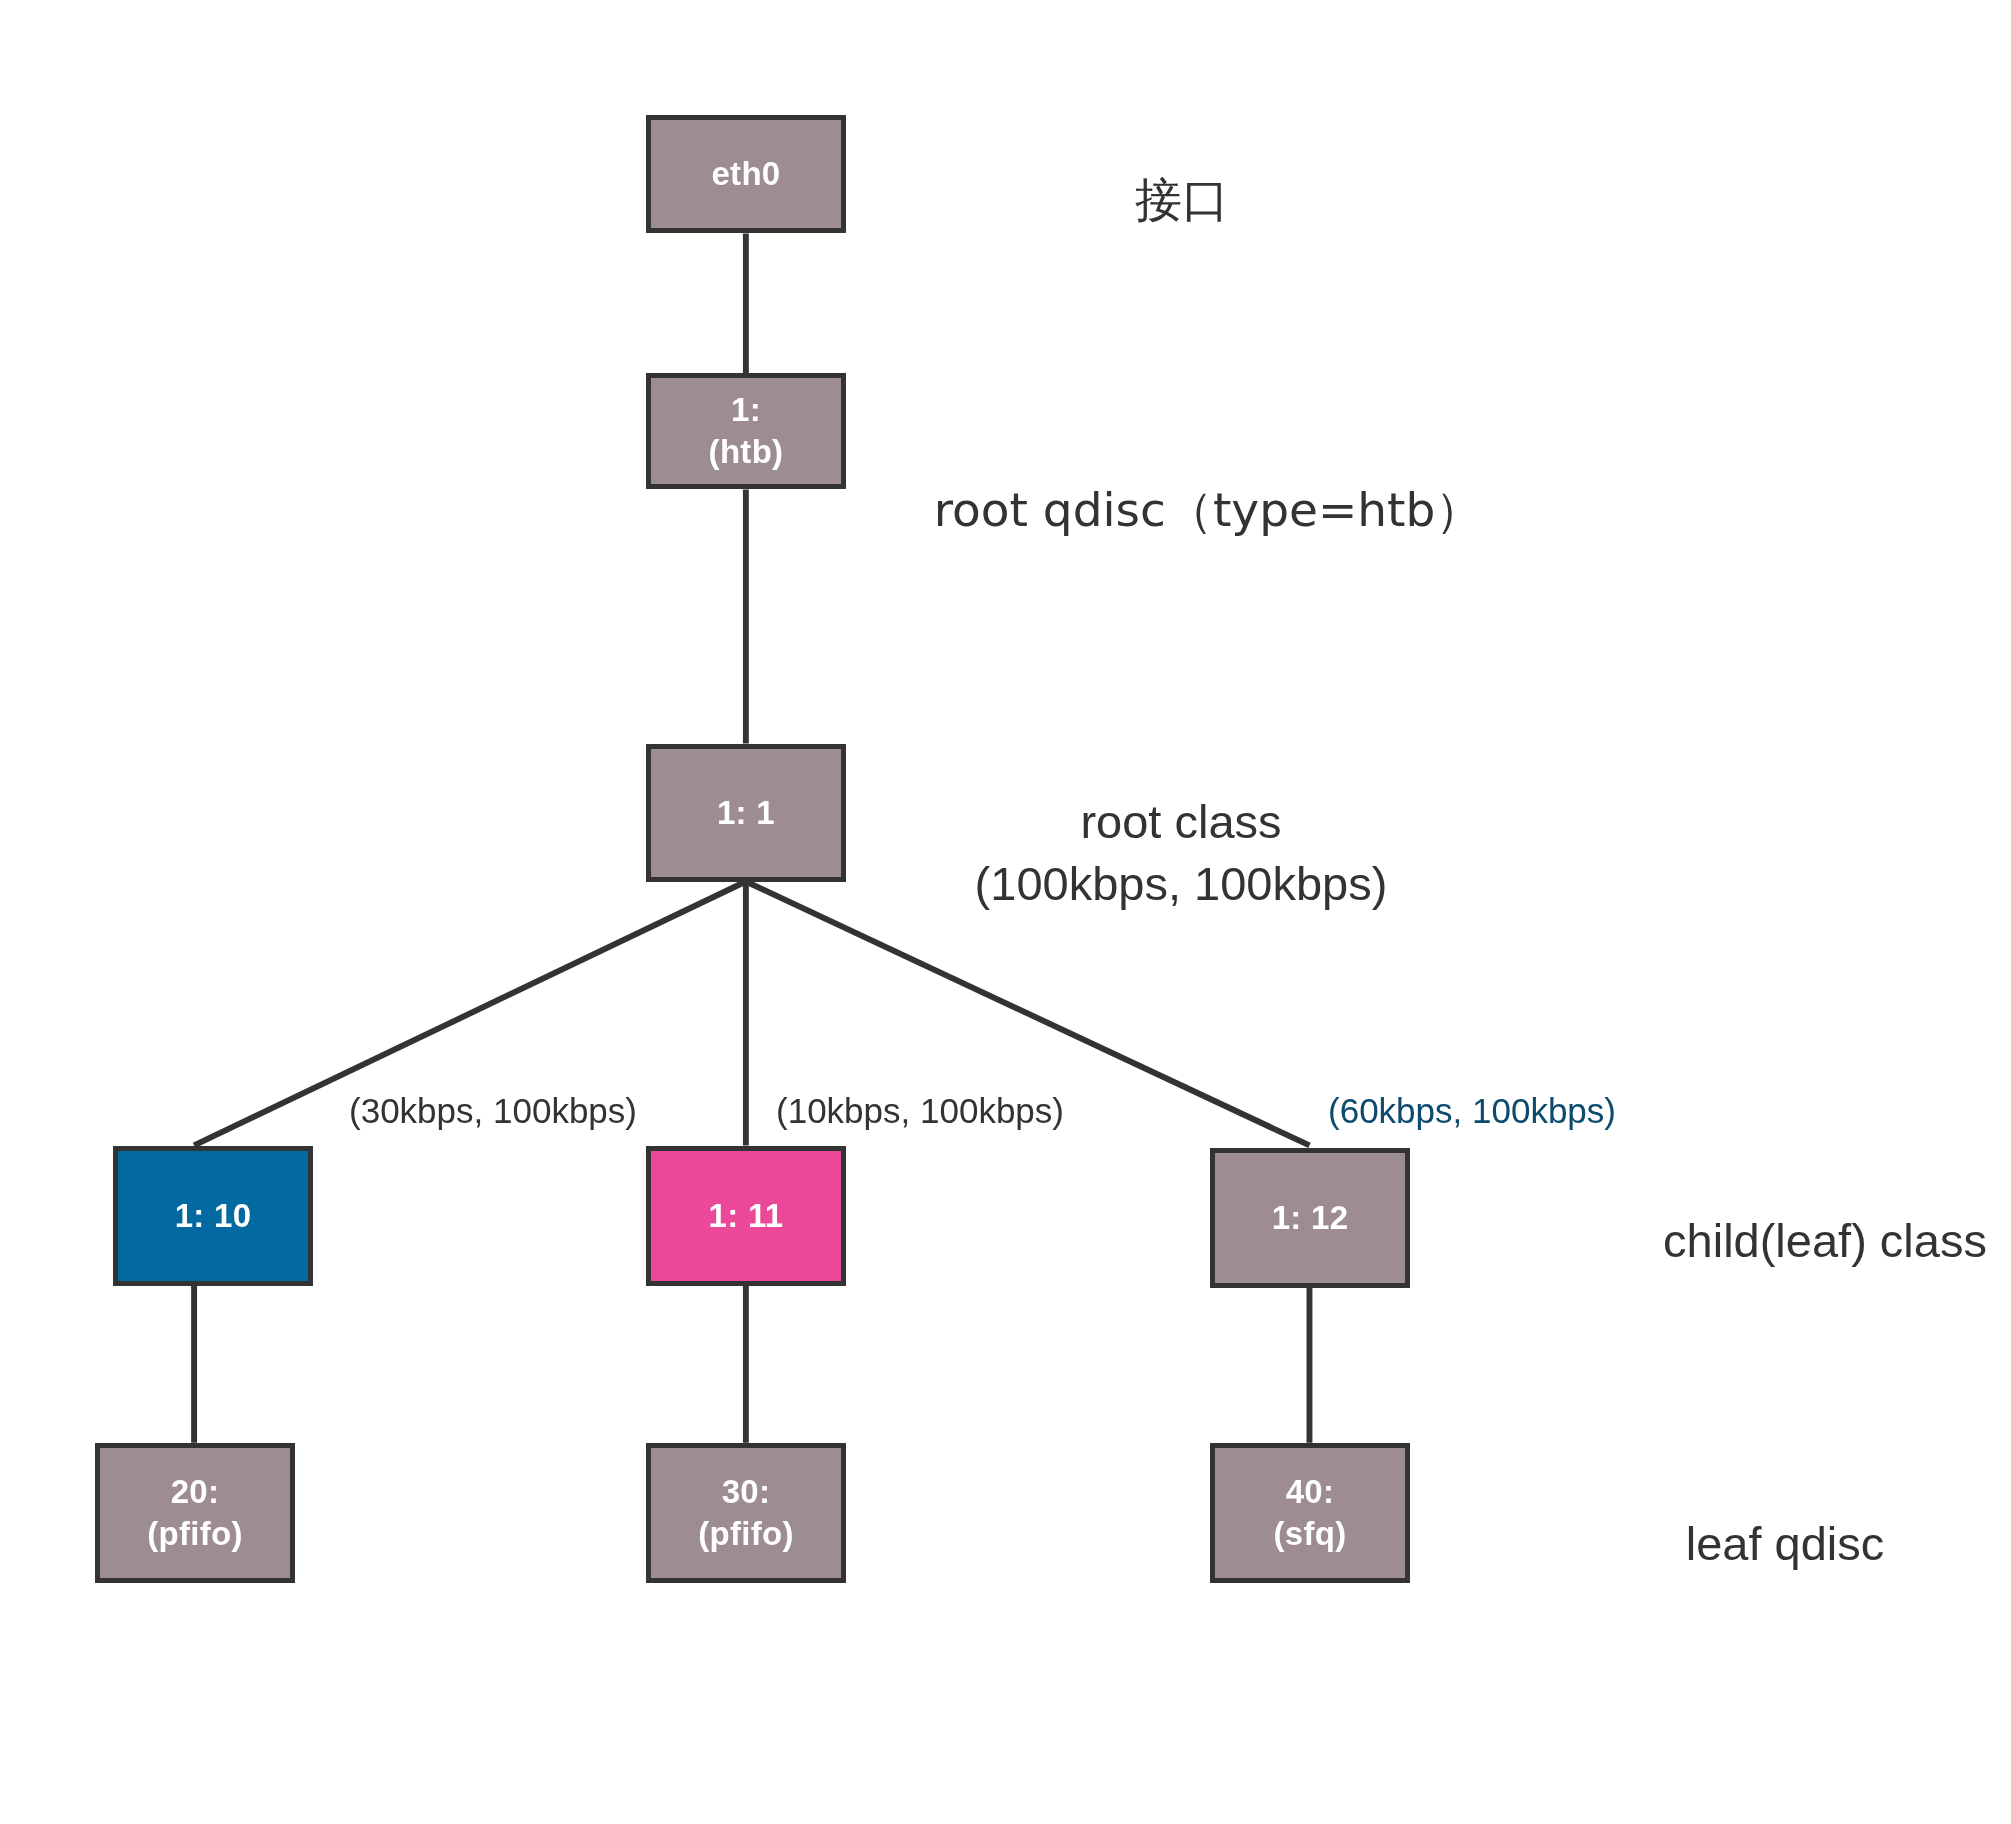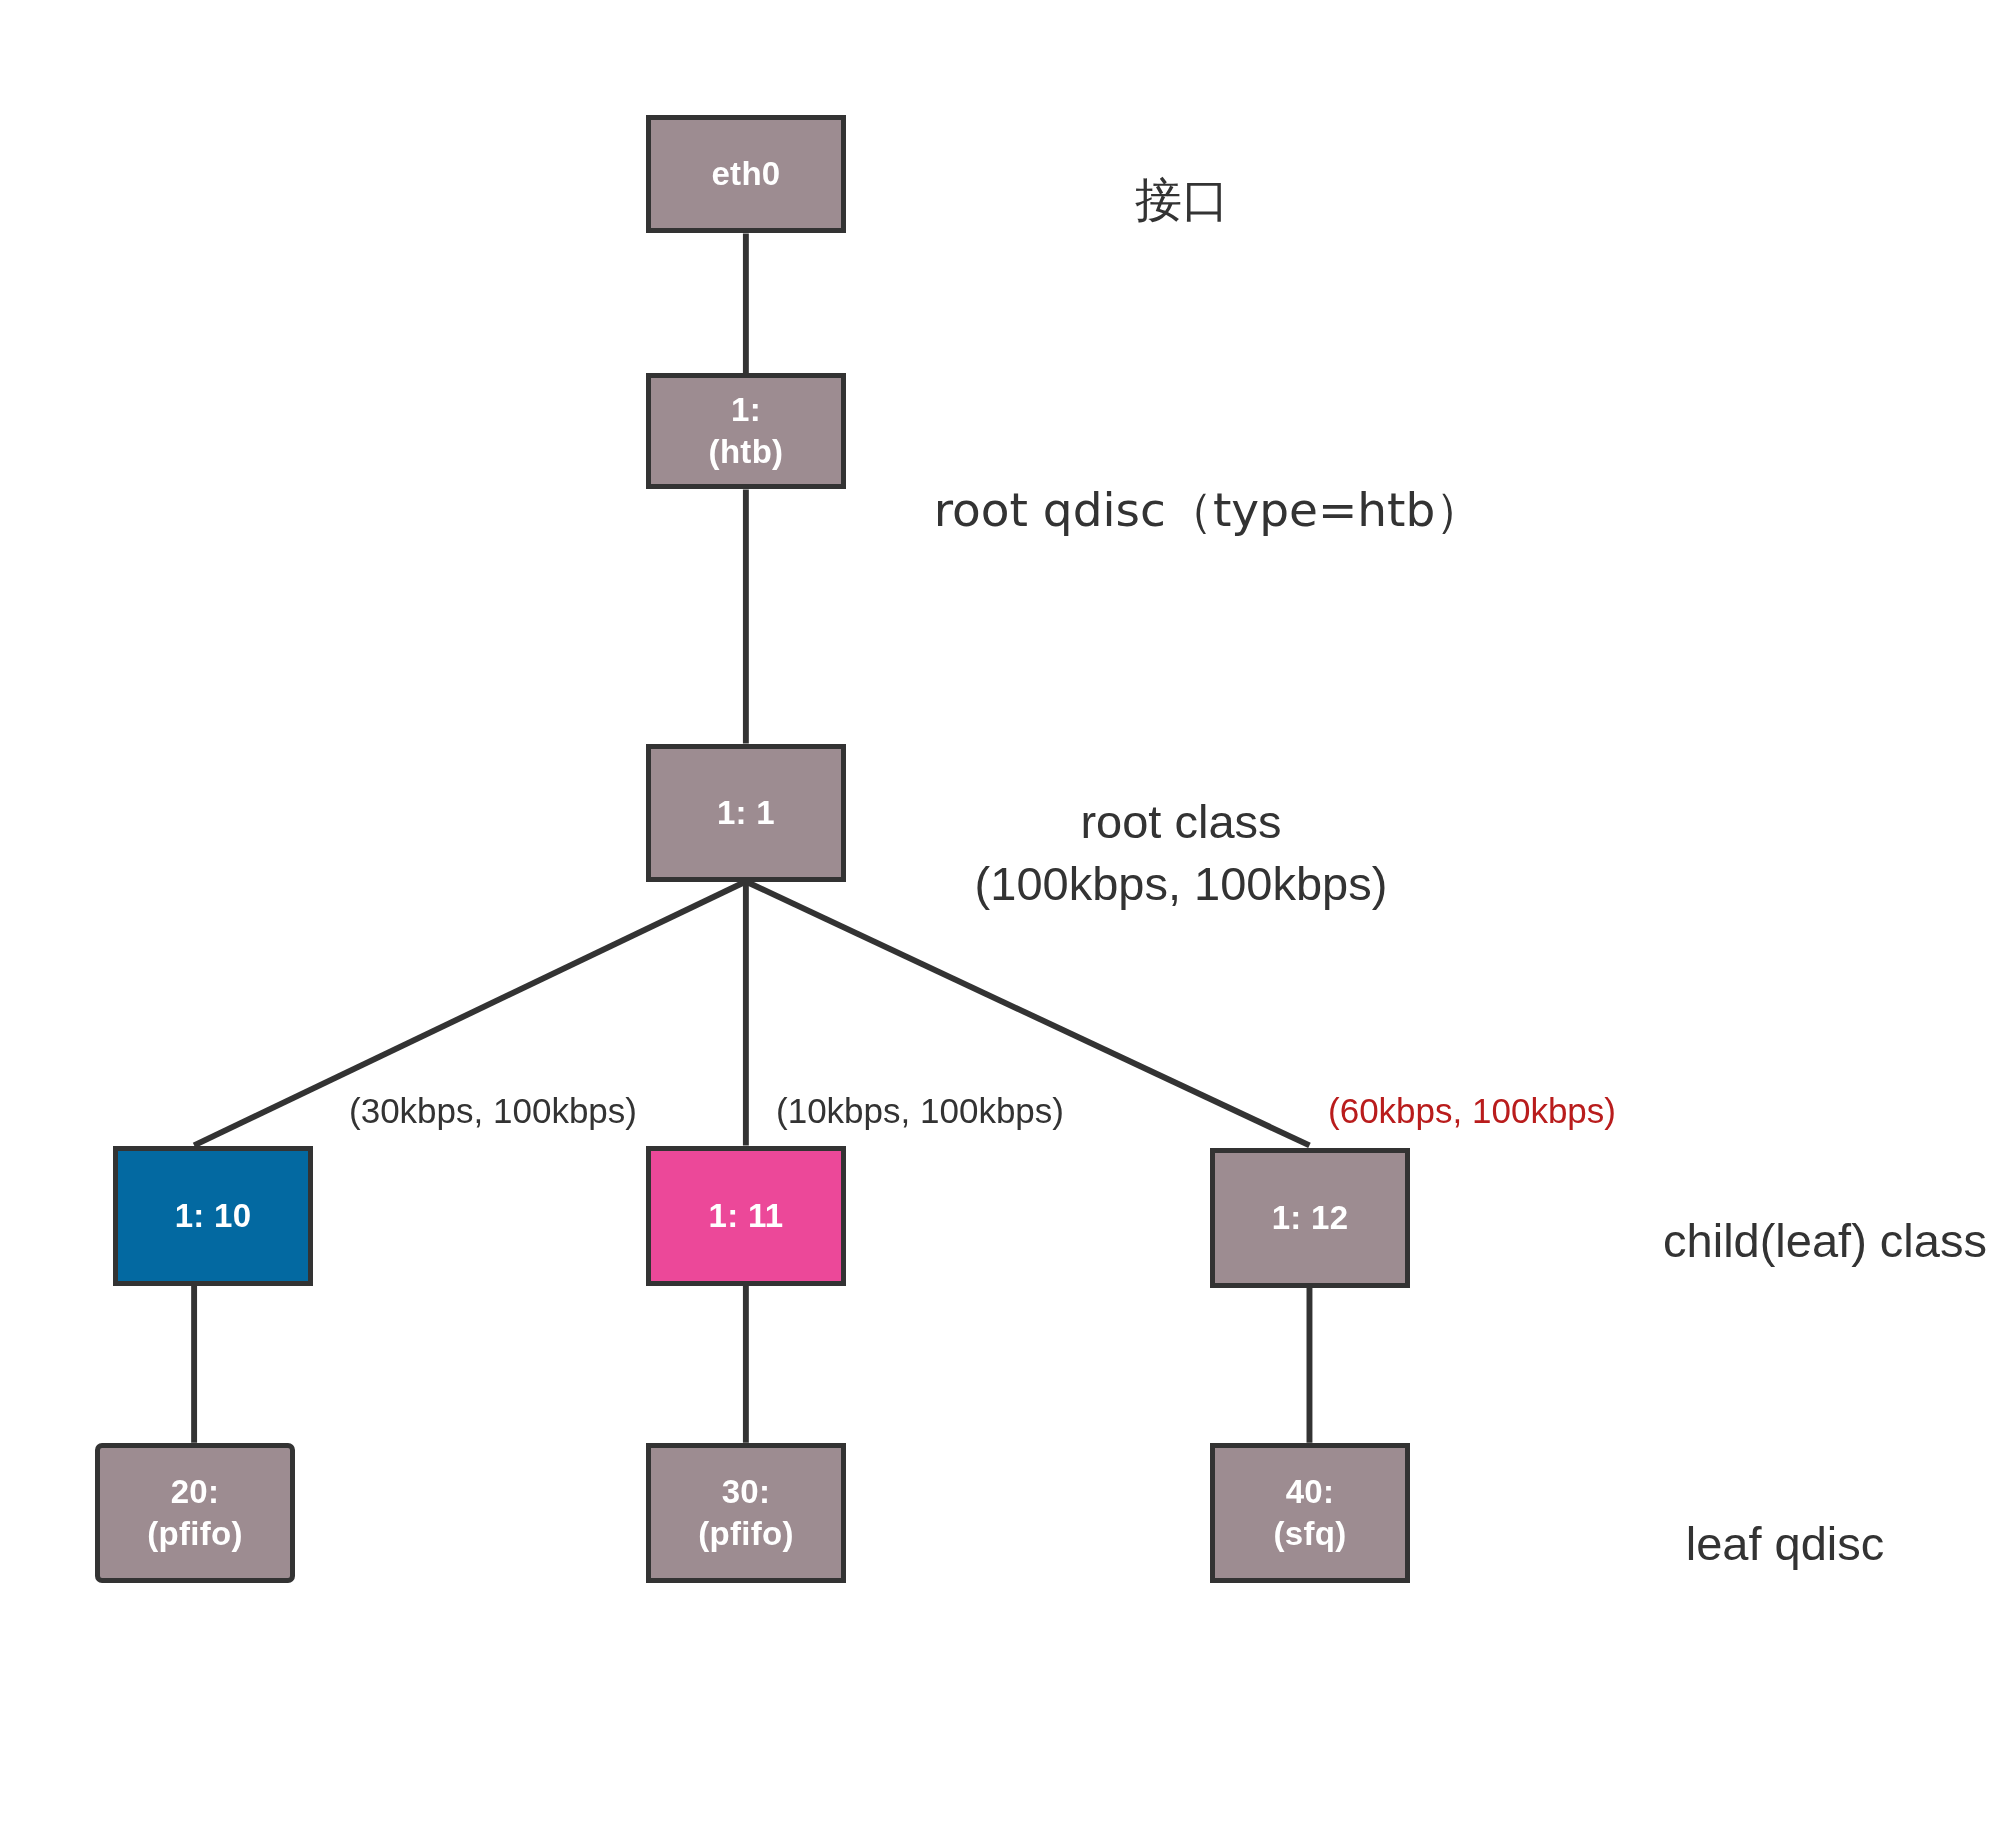--- a/index.html
+++ b/index.html
@@ -97,37 +97,37 @@
       </div>
       <div class="node" style="left: 113px; top: 1146px; width: 200px; height: 140px; background: #0369a1; border-color: rgb(51, 51, 51); color: rgb(255, 255, 255);">
         <span>1: 10</span>
       </div>
       <div class="node" style="left: 646px; top: 1146px; width: 200px; height: 140px; background: #ec4899; border-color: rgb(51, 51, 51); color: rgb(255, 255, 255);">
         <span>1: 11</span>
       </div>
       <div class="node" style="left: 1210px; top: 1148px; width: 200px; height: 140px; background: rgb(157, 140, 145); border-color: rgb(51, 51, 51); color: rgb(255, 255, 255);">
         <span>1: 12</span>
       </div>
-      <div class="node" style="left: 95px; top: 1443px; width: 200px; height: 140px; background: rgb(157, 140, 145); border-color: rgb(51, 51, 51); color: rgb(255, 255, 255); border-radius: 7px;">
+      <div class="node" style="left: 95px; top: 1443px; width: 200px; height: 140px; background: rgb(157, 140, 145); border-color: rgb(51, 51, 51); color: rgb(255, 255, 255);">
         <span>20:</span>
         <span>(pfifo)</span>
       </div>
       <div class="node" style="left: 646px; top: 1443px; width: 200px; height: 140px; background: rgb(157, 140, 145); border-color: rgb(51, 51, 51); color: rgb(255, 255, 255);">
         <span>30:</span>
         <span>(pfifo)</span>
       </div>
       <div class="node" style="left: 1210px; top: 1443px; width: 200px; height: 140px; background: rgb(157, 140, 145); border-color: rgb(51, 51, 51); color: rgb(255, 255, 255);">
         <span>40:</span>
         <span>(sfq)</span>
       </div>
     </div>
   <div id="edge-labels-layer">
       <div class="edge-label" style="left: 493px; top: 1090px; color: rgb(51, 51, 51);">(30kbps, 100kbps)</div>
       <div class="edge-label" style="left: 920px; top: 1090px; color: rgb(51, 51, 51);">(10kbps, 100kbps)</div>
-      <div class="edge-label" style="left: 1472px; top: 1090px; color: #b91c1c;">(60kbps, 100kbps)</div>
+      <div class="edge-label" style="left: 1472px; top: 1090px; color: #0c4a6e;">(60kbps, 100kbps)</div>
     </div>
   <div id="side-labels-layer">
       <div class="side-label cjk" style="left: 1182px; top: 169px; color: rgb(51, 51, 51);">
         <span>接口</span>
       </div>
       <div class="side-label cjk" style="left: 1208px; top: 479px; color: rgb(51, 51, 51);">
         <span>root qdisc（type=htb）</span>
       </div>
       <div class="side-label" style="left: 1181px; top: 791px; color: rgb(51, 51, 51);">
         <span>root class</span>

